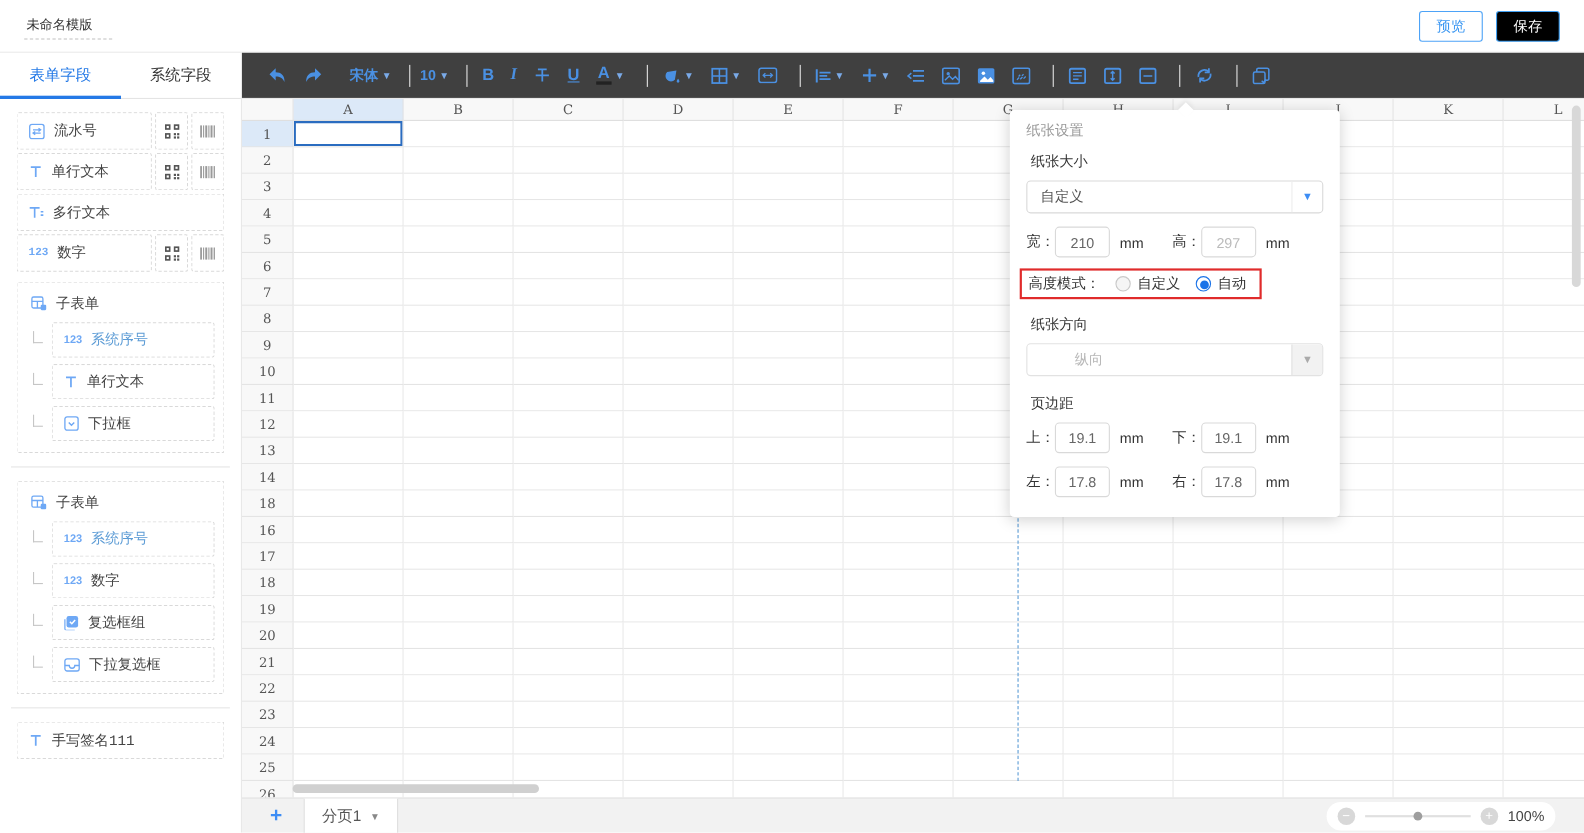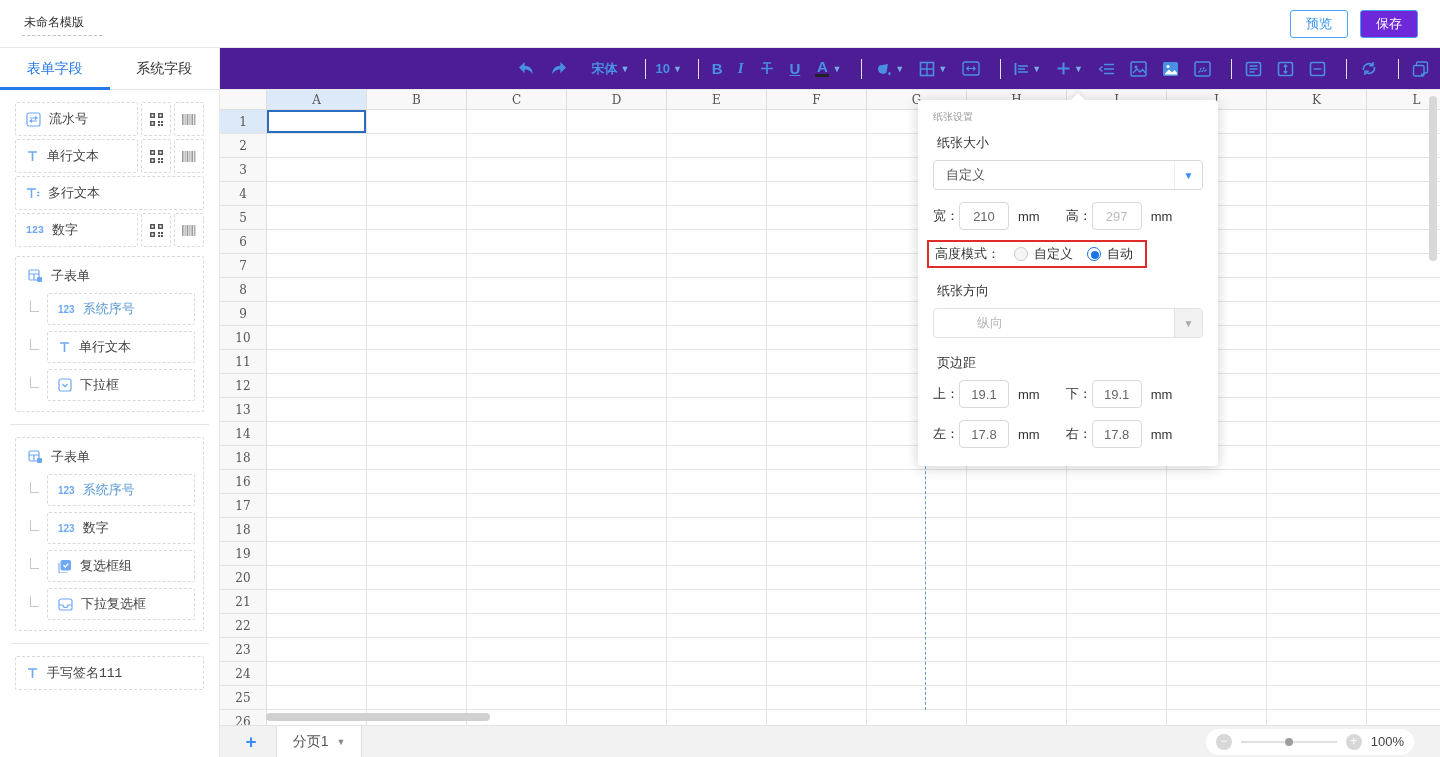--- a/index.html
+++ b/index.html
@@ -9,21 +9,21 @@
 
   
   .app-header { position:absolute; left:0; top:0; width:1440px; height:48px;
     background:#fff; border-bottom:1px solid #e8e8e8; display:flex; align-items:center; }
   .doc-title { margin-left:22px; font-size:12px; color:#333;
     border-bottom:1px dashed #c0c0c0; padding:2px 18px 4px 2px; }
   .header-actions { margin-left:auto; margin-right:22px; display:flex; gap:12px; }
   .btn { height:28px; min-width:58px; border-radius:3px; font-size:13px;
     display:flex; align-items:center; justify-content:center; cursor:pointer; padding:0 12px; }
   .btn-outline { border:1px solid #4da3f7; color:#3b97f2; background:#fff; }
-  .btn-primary { background:#6d28d9; color:#fff; border:1px solid #42a0f2; }
+  .btn-primary { background:#000000; color:#fff; border:1px solid #42a0f2; }
 
   
   .sidebar { position:absolute; left:0; top:48px; width:220px; height:709px;
     background:#fff; border-right:1px solid #e8e8e8; }
   .side-tabs { height:42px; display:flex; border-bottom:1px solid #e4e4e4; }
   .side-tab { width:50%; display:flex; align-items:center; justify-content:center;
     font-size:14px; color:#333; position:relative; cursor:pointer; }
   .side-tab.active { color:#2479e6; }
   .side-tab.active::after { content:""; position:absolute; left:0; right:0; bottom:-1px;
     height:3px; background:#2479e6; }
@@ -41,22 +41,22 @@
   .grp-child-row { display:flex; align-items:center; margin-bottom:6px; }
   .l-conn { width:9px; height:11px; border-left:1px solid #c6c6c6;
     border-bottom:1px solid #c6c6c6; margin:0 8px 6px 6px; }
   .grp-child { flex:1; border:1px dashed #d9d9d9; border-radius:2px; height:32px;
     display:flex; align-items:center; gap:8px; padding:0 10px; cursor:grab; }
   .child-blue { color:#5b9bd5; }
   .side-div { height:1px; background:#e5e5e5; margin:12px -5px 12px -5px; }
 
   
   .toolbar { position:absolute; left:220px; top:48px; width:1220px; height:42px;
-    background:#4c1d95; border-bottom:1px solid #e8e8e8; display:flex; align-items:center;
-    padding-left:20px;justify-content:flex-end; }
+    background:#404040; border-bottom:1px solid #e8e8e8; display:flex; align-items:center;
+    padding-left:20px; }
   .tb-btn { height:26px; display:flex; align-items:center; justify-content:center;
     color:#4a90e2; cursor:pointer; margin-right:7px; padding:0 4px; border-radius:3px; }
   .tb-glyph { font-size:15px; font-weight:bold; color:#4a90e2; }
   .tb-caret { font-size:9px; color:#7aaae8; margin-left:3px; cursor:pointer; }
   .tb-div { width:1px; height:20px; background:#e3e3e3; margin:0 9px; }
   .tb-select { display:flex; align-items:center; cursor:pointer; margin-right:7px; }
   .tb-select .val { color:#4a90e2; font-size:13px; font-weight:bold; }
   .u-line { text-decoration:underline; }
   .a-color { display:flex; flex-direction:column; align-items:center; line-height:12px; }
   .a-color .bar { width:14px; height:3px; background:#222; margin-top:1px; }
@@ -107,21 +107,21 @@
   .zoom-knob { position:absolute; left:44px; top:-3px; width:8px; height:8px;
     border-radius:50%; background:#9e9e9e; cursor:grab; }
   .zoom-val { font-size:13px; color:#444; }
 
   
   .panel { position:absolute; left:918px; top:100px; width:300px; z-index:20;
     background:#fff; border-radius:4px; box-shadow:0 2px 14px rgba(0,0,0,0.18);
     padding:10px 15px 18px 15px; }
   .panel-notch { position:absolute; top:-5px; left:155px; width:10px; height:10px;
     background:#fff; transform:rotate(45deg); box-shadow:-2px -2px 4px rgba(0,0,0,0.06); }
-  .panel-title { color:#999; font-size:10px; margin-bottom:4px; }
+  .panel-title { color:#999; font-size:13px; margin-bottom:4px; }
   .panel-label { color:#333; font-size:13px; margin:10px 0 8px 4px; }
   .p-select { height:30px; border:1px solid #d9d9d9; border-radius:4px; display:flex;
     align-items:center; cursor:pointer; overflow:hidden; }
   .p-select .val { flex:1; padding-left:12px; color:#555; font-size:13px; }
   .p-select .caret-zone { width:28px; height:100%; display:flex; align-items:center;
     justify-content:center; border-left:1px solid #ededed; }
   .p-select .caret-zone .c { color:#3d8df5; font-size:10px; }
   .p-select.disabled { border-color:#e2e2e2; cursor:default;padding-left:31px; }
   .p-select.disabled .val { color:#b8b8b8; }
   .p-select.disabled .caret-zone { background:#f2f2f2; border-left-color:#e2e2e2; }

